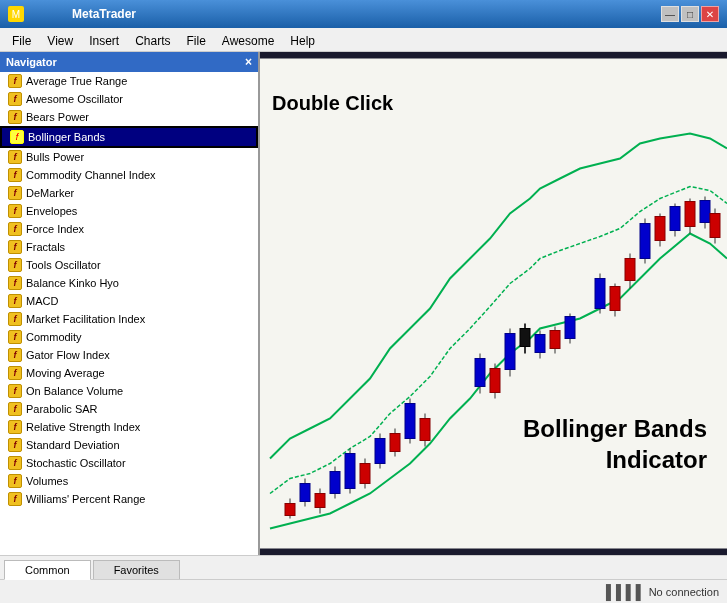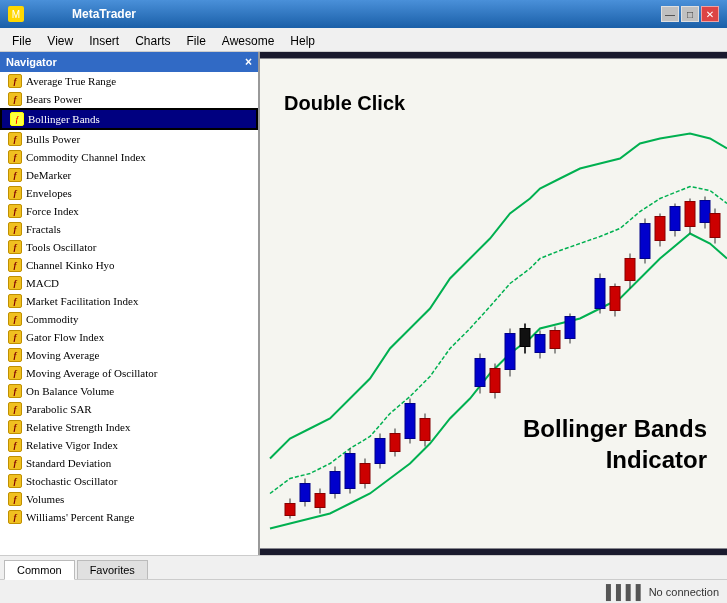--- a/index.html
+++ b/index.html
@@ -104,21 +104,20 @@
     }
     .navigator-close {
       cursor: pointer;
       font-size: 12px;
       font-weight: bold;
     }
     .navigator-list {
       flex: 1;
       overflow-y: auto;
       overflow-x: hidden;
-      font-family: Liberation Serif, serif;
     }
     .nav-item {
       display: flex;
       align-items: center;
       padding: 2px 4px 2px 8px;
       cursor: pointer;
       font-size: 11px;
       color: #000;
       gap: 4px;
       white-space: nowrap;
@@ -157,21 +156,21 @@
       flex: 1;
       position: relative;
       background: #1a1a2e;
       overflow: hidden;
     }
 
     
     .double-click-text {
       position: absolute;
       top: 40px;
-      left: 24px;
+      left: 12px;
       font-size: 20px;
       font-weight: bold;
       color: #000;
       background: transparent;
     }
     .indicator-label {
       position: absolute;
       bottom: 80px;
       right: 20px;
       font-size: 24px;
@@ -184,21 +183,21 @@
     
     .tab-bar {
       height: 24px;
       background: #f0f0f0;
       display: flex;
       align-items: flex-end;
       border-top: 1px solid #ccc;
       padding: 0 4px;
     }
     .tab {
-      padding: 3px 12px;
+      padding: 3px 20px;
       background: #e0e0e0;
       border: 1px solid #bbb;
       border-bottom: none;
       cursor: pointer;
       font-size: 11px;
       margin-right: 2px;
     }
     .tab.active {
       background: #fff;
       border-bottom: 1px solid #fff;
@@ -262,20 +261,24 @@
       <span>Navigator</span>
       <span class="navigator-close">×</span>
     </div>
     <div class="navigator-list" id="nav-list">
     <div class="nav-item">
           <div class="nav-icon"></div>
           <span>Average True Range</span>
         </div>
         <div class="nav-item">
           <div class="nav-icon"></div>
+          <span>Awesome Oscillator</span>
+        </div>
+        <div class="nav-item">
+          <div class="nav-icon"></div>
           <span>Bears Power</span>
         </div>
         <div class="nav-item selected">
           <div class="nav-icon"></div>
           <span>Bollinger Bands</span>
         </div>
         <div class="nav-item">
           <div class="nav-icon"></div>
           <span>Bulls Power</span>
         </div>
@@ -298,21 +301,21 @@
         <div class="nav-item">
           <div class="nav-icon"></div>
           <span>Fractals</span>
         </div>
         <div class="nav-item">
           <div class="nav-icon"></div>
           <span>Tools Oscillator</span>
         </div>
         <div class="nav-item">
           <div class="nav-icon"></div>
-          <span>Channel Kinko Hyo</span>
+          <span>Balance Kinko Hyo</span>
         </div>
         <div class="nav-item">
           <div class="nav-icon"></div>
           <span>MACD</span>
         </div>
         <div class="nav-item">
           <div class="nav-icon"></div>
           <span>Market Facilitation Index</span>
         </div>
         <div class="nav-item">
@@ -322,37 +325,29 @@
         <div class="nav-item">
           <div class="nav-icon"></div>
           <span>Gator Flow Index</span>
         </div>
         <div class="nav-item">
           <div class="nav-icon"></div>
           <span>Moving Average</span>
         </div>
         <div class="nav-item">
           <div class="nav-icon"></div>
-          <span>Moving Average of Oscillator</span>
-        </div>
-        <div class="nav-item">
-          <div class="nav-icon"></div>
           <span>On Balance Volume</span>
         </div>
         <div class="nav-item">
           <div class="nav-icon"></div>
           <span>Parabolic SAR</span>
         </div>
         <div class="nav-item">
           <div class="nav-icon"></div>
           <span>Relative Strength Index</span>
-        </div>
-        <div class="nav-item">
-          <div class="nav-icon"></div>
-          <span>Relative Vigor Index</span>
         </div>
         <div class="nav-item">
           <div class="nav-icon"></div>
           <span>Standard Deviation</span>
         </div>
         <div class="nav-item">
           <div class="nav-icon"></div>
           <span>Stochastic Oscillator</span>
         </div>
         <div class="nav-item">

